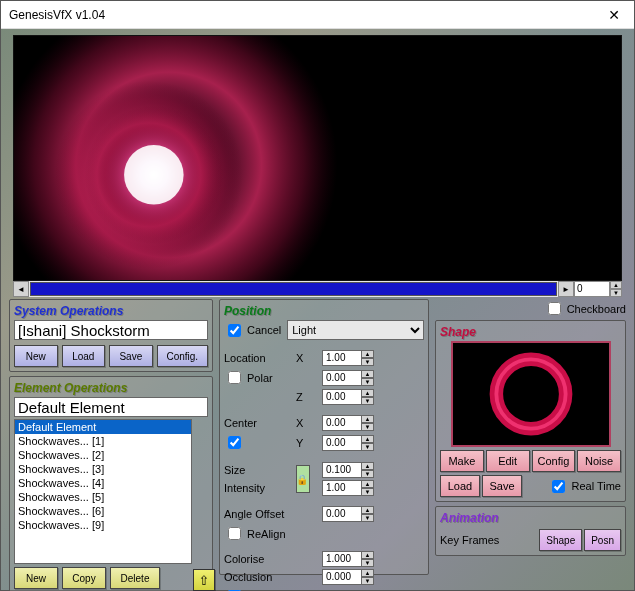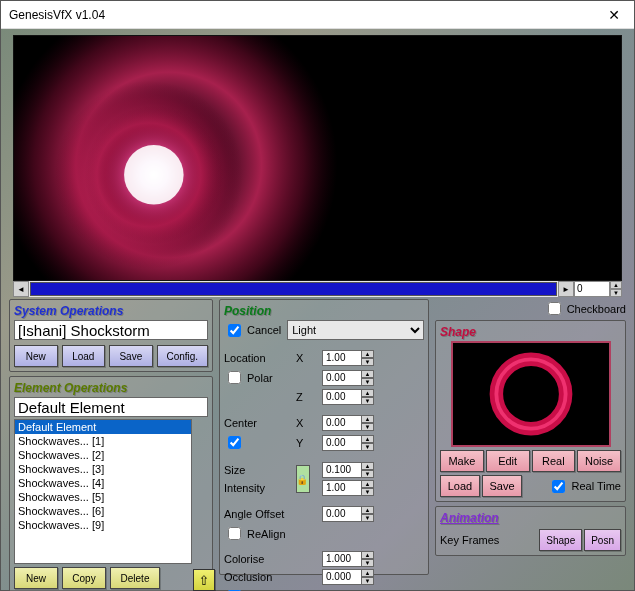--- a/index.html
+++ b/index.html
@@ -112,21 +112,21 @@
     font-weight: bold;
     font-style: italic;
     font-size: 12px;
     padding: 2px 0;
     text-shadow: 1px 1px 0 rgba(0,0,0,0.2);
   }
   .sys-title { color: #2030d0; }
   .elem-title { color: #5a7a00; }
   .pos-title { color: #0a7a1a; }
   .shape-title { color: #c01040; }
-  .anim-title { color: #8030d0; text-decoration: underline; }
+  .anim-title { color: #8030d0; }
 
   .btn {
     display: inline-flex;
     align-items: center;
     justify-content: center;
     height: 22px;
     padding: 0 6px;
     border: 1px solid #444;
     font-size: 10px;
     cursor: pointer;
@@ -464,21 +464,21 @@
         <div class="group">
           <div class="group-title shape-title">Shape</div>
           <svg class="shape-prev" viewBox="0 0 160 106">
             <rect width="160" height="106" fill="#000"></rect>
             <circle cx="80" cy="53" r="36" fill="none" stroke="#e01050" stroke-width="14" opacity="0.9"></circle>
             <circle cx="80" cy="53" r="36" fill="none" stroke="#ff4080" stroke-width="4" opacity="0.7"></circle>
           </svg>
           <div class="btn-row">
             <div class="btn r">Make</div>
             <div class="btn r">Edit</div>
-            <div class="btn r">Real</div>
+            <div class="btn r">Config</div>
             <div class="btn r">Noise</div>
           </div>
           <div class="btn-row" style="align-items:center">
             <div class="btn r" style="flex:0 0 40px">Load</div>
             <div class="btn r" style="flex:0 0 40px">Save</div>
             <label class="inline" style="margin-left:auto">
               <input type="checkbox" class="cb" checked="" style="">
               <span>Real Time</span>
             </label>
           </div>

